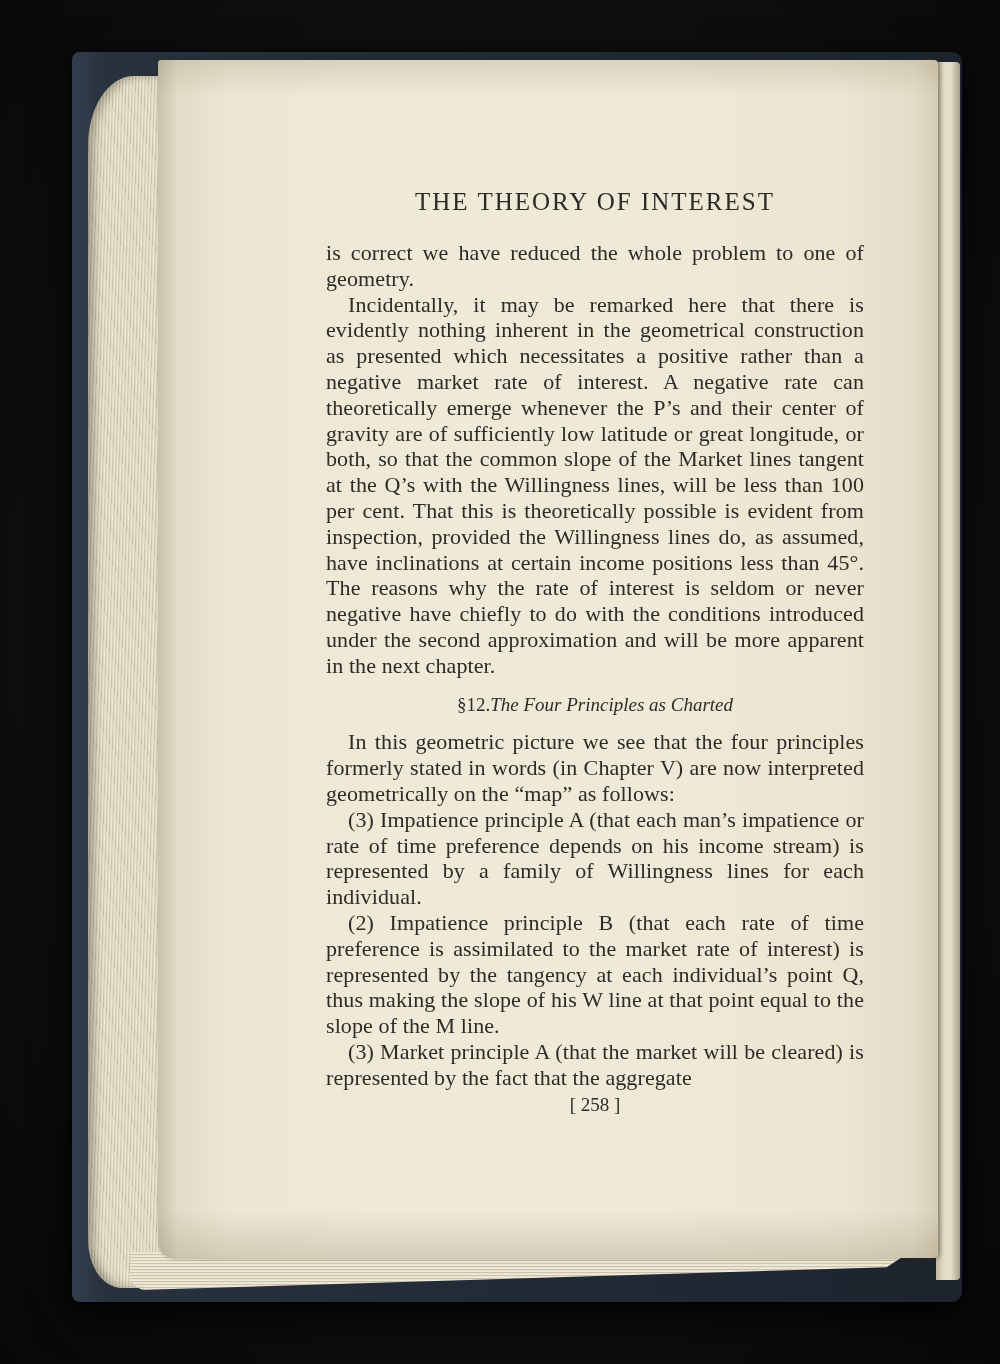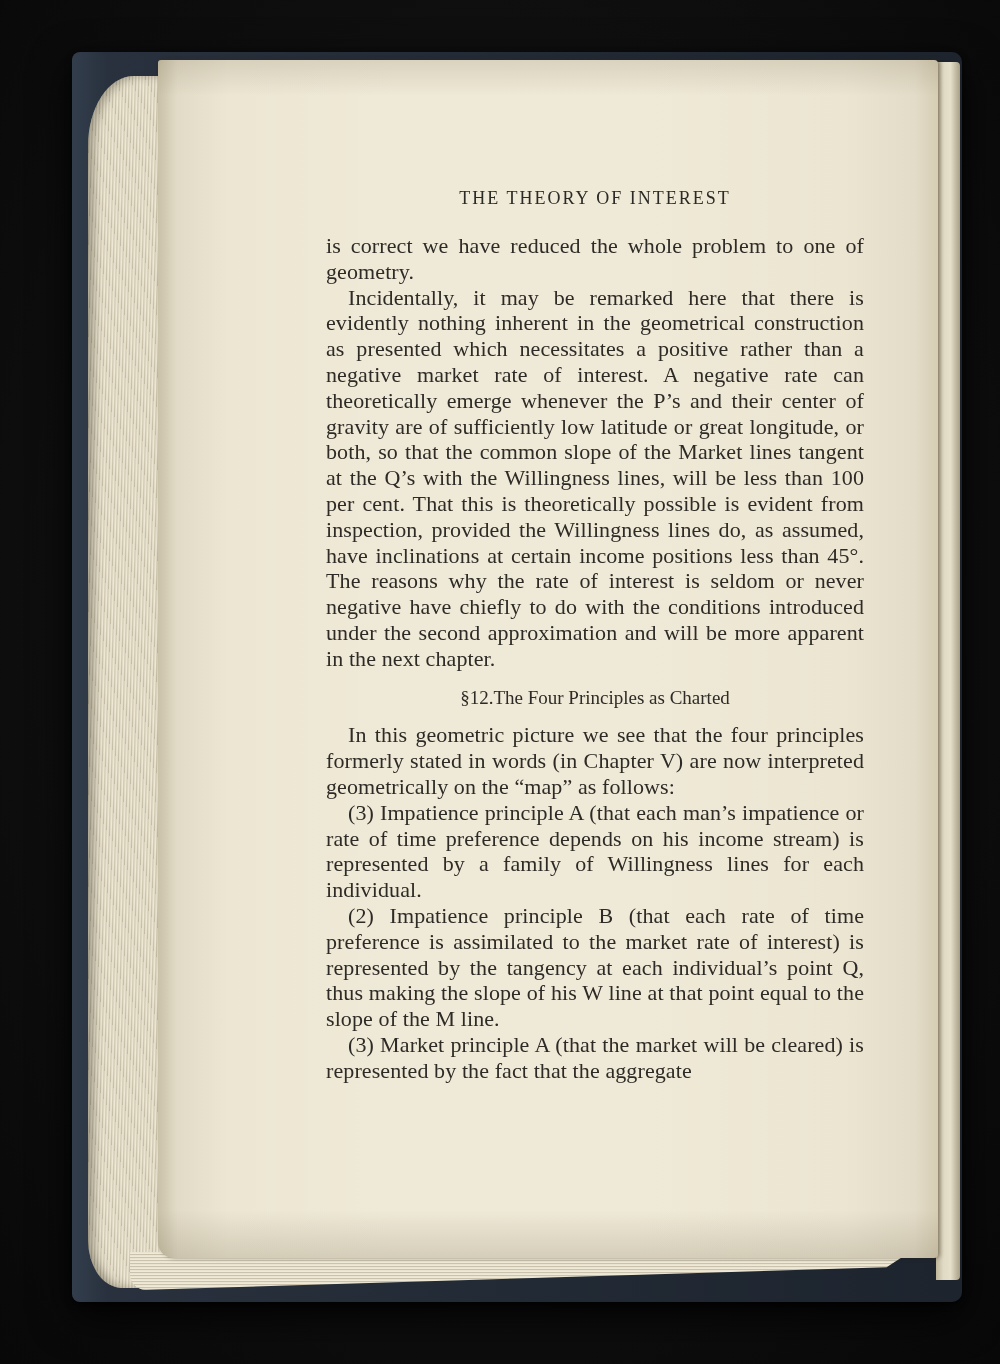--- a/index.html
+++ b/index.html
@@ -98,21 +98,21 @@
   }
   .text-block {
     position: absolute;
     left: 168px;
     top: 128px;
     width: 538px;
     color: #2e2b26;
   }
   .running-head {
     text-align: center;
-    font-size: 18px;
+    font-size: 25px;
     letter-spacing: 2px;
     margin: 0 0 24px 0;
     color: #2c2a25;
     white-space: nowrap;
   }
   .para {
     margin: 0;
     font-size: 22px;
     line-height: 25.8px;
     text-align: justify;
@@ -120,20 +120,21 @@
     letter-spacing: 0.1px;
   }
   .para.no-indent { text-indent: 0; }
   .section-heading {
     text-align: center;
     font-size: 19px;
     line-height: 25.8px;
     margin: 13px 0 12px 0;
   }
   .sec-title {
+    font-style: italic;
     margin-left: 0;
   }
   .page-number {
     text-align: center;
     font-size: 19px;
     line-height: 25.8px;
     margin-top: 1px;
   }
 </style>
 </head>
@@ -160,15 +161,16 @@
       </div>
 
       <p class="para">In this geometric picture we see that the four principles formerly stated in words (in Chapter V) are now interpreted geometrically on the “map” as follows:</p>
 
       <p class="para">(3) Impatience principle A (that each man’s impatience or rate of time preference depends on his income stream) is represented by a family of Willingness lines for each individual.</p>
 
       <p class="para">(2) Impatience principle B (that each rate of time preference is assimilated to the market rate of interest) is represented by the tangency at each individual’s point Q, thus making the slope of his W line at that point equal to the slope of the M line.</p>
 
       <p class="para">(3) Market principle A (that the market will be cleared) is represented by the fact that the aggregate</p>
 
+      <div class="page-number">[ 258 ]</div>
     </div>
   </div>
 </div>
 
 </body></html>

